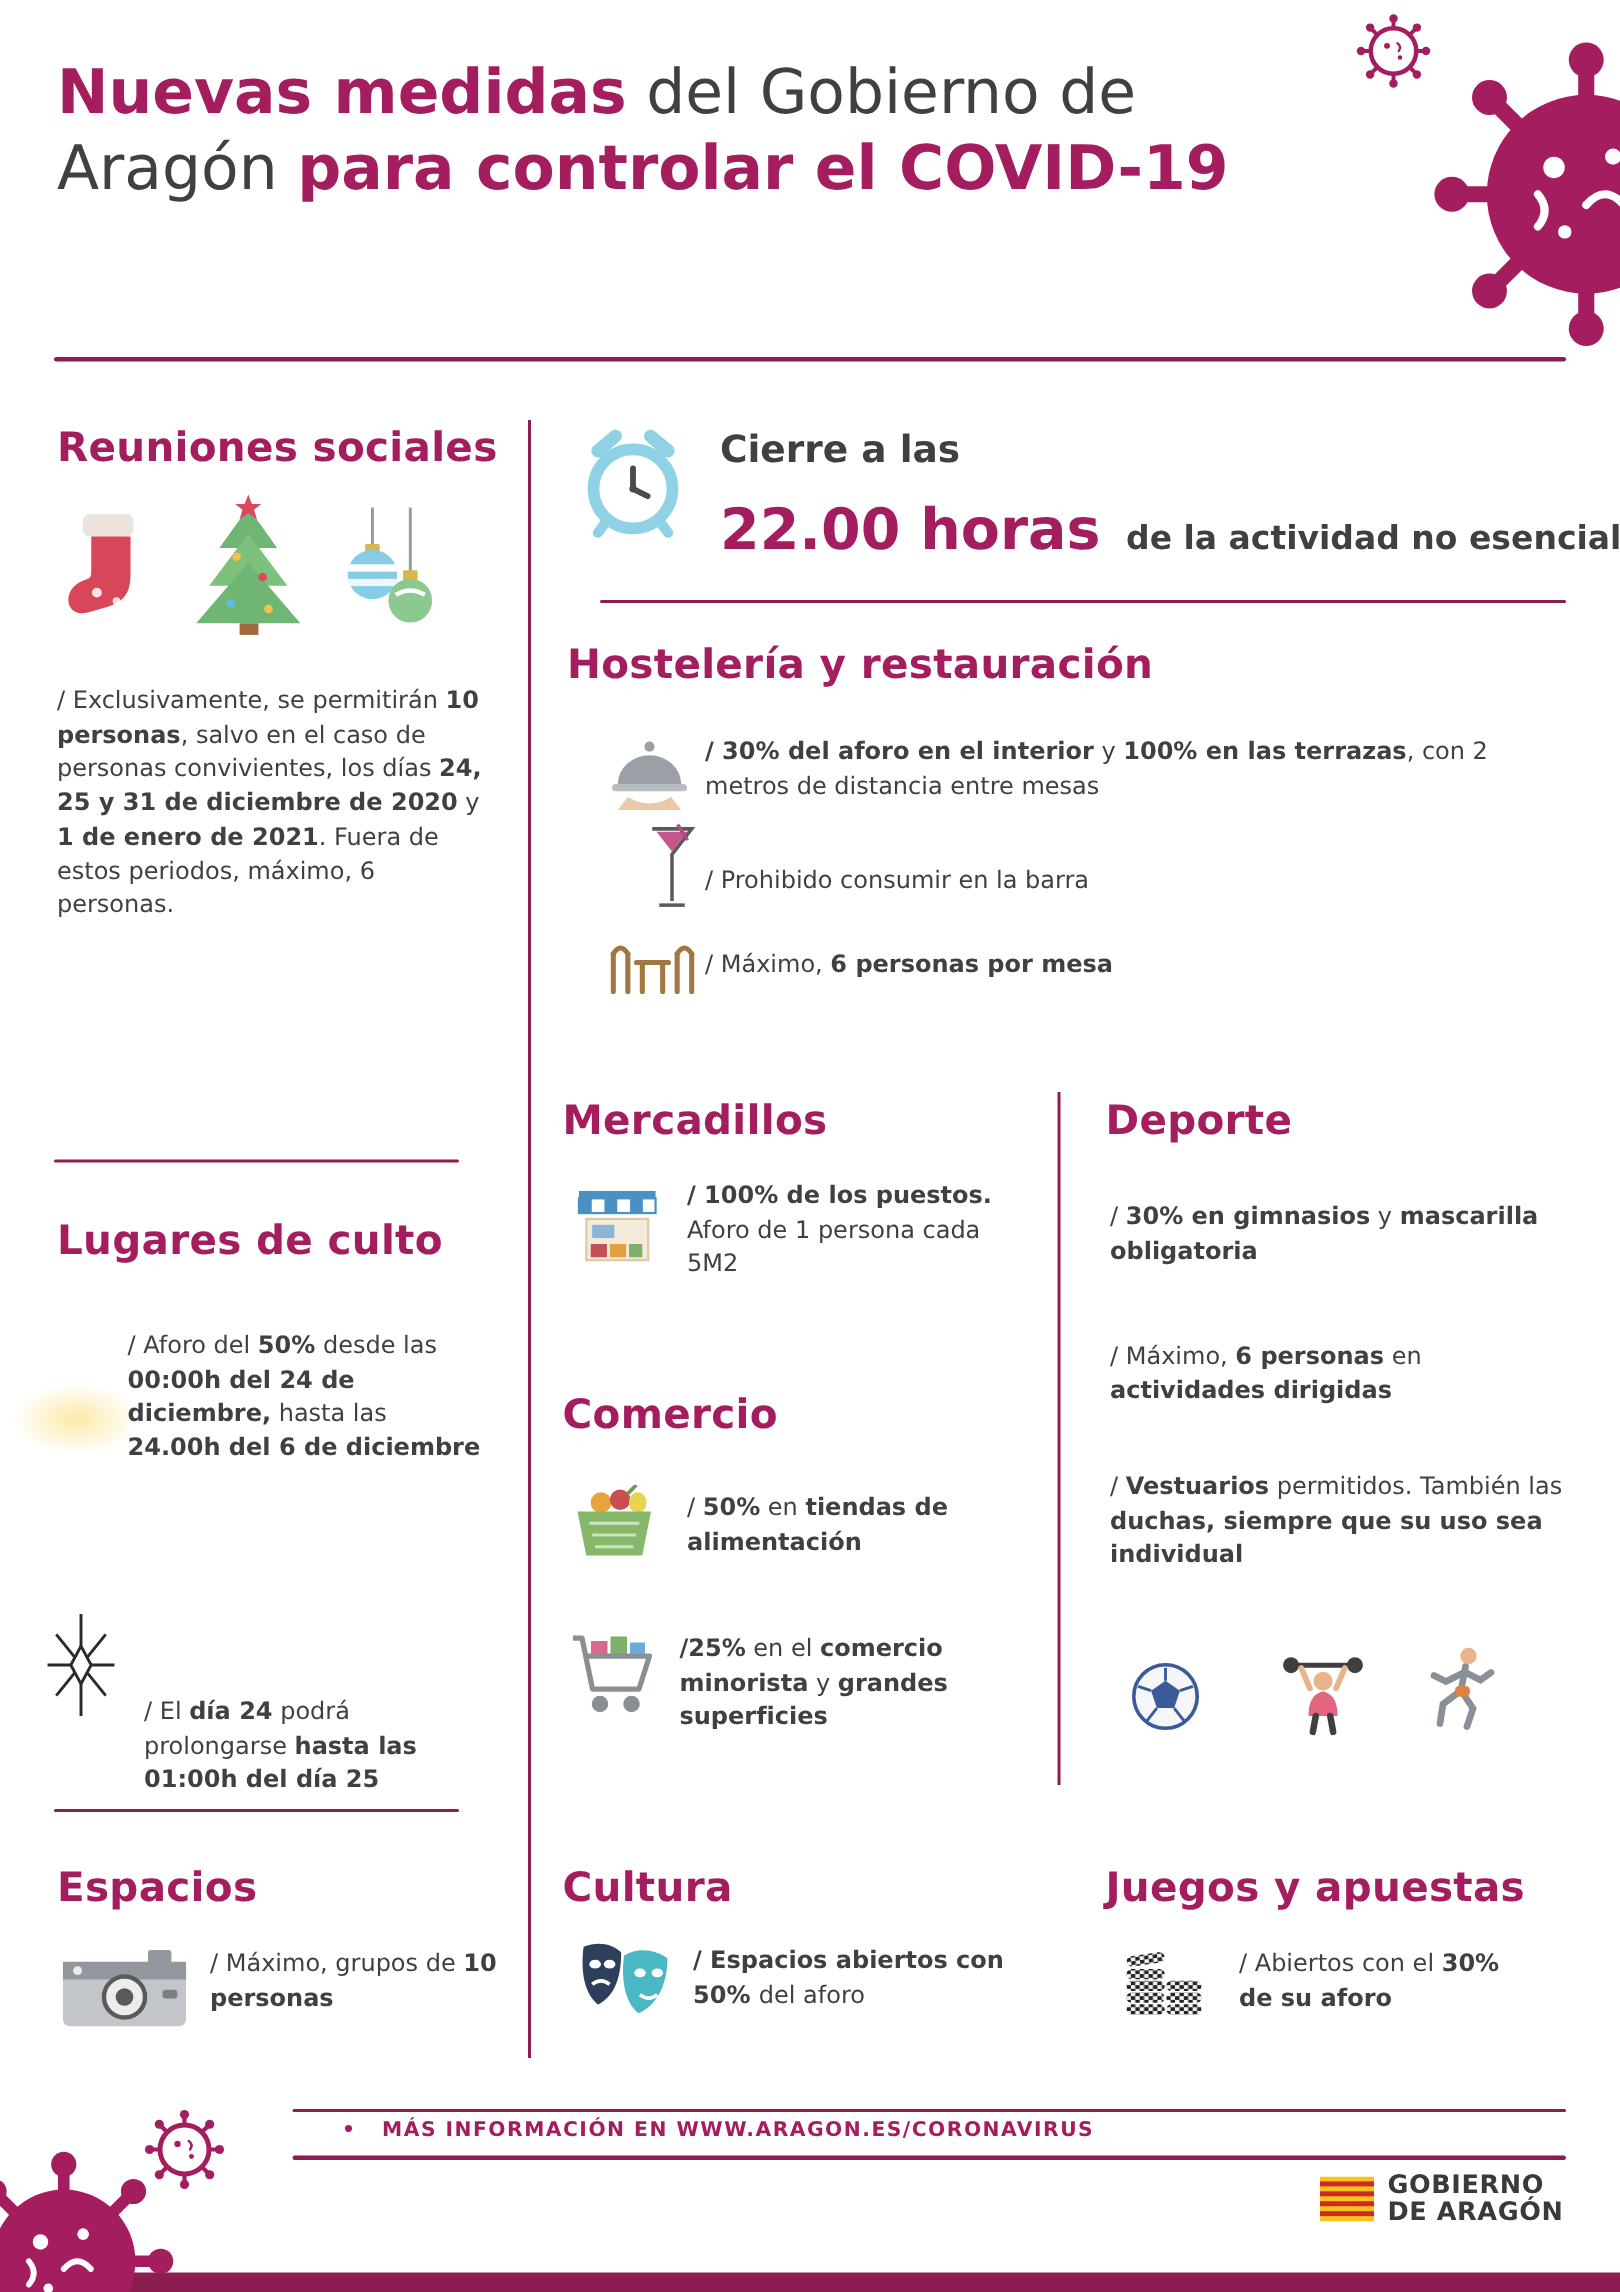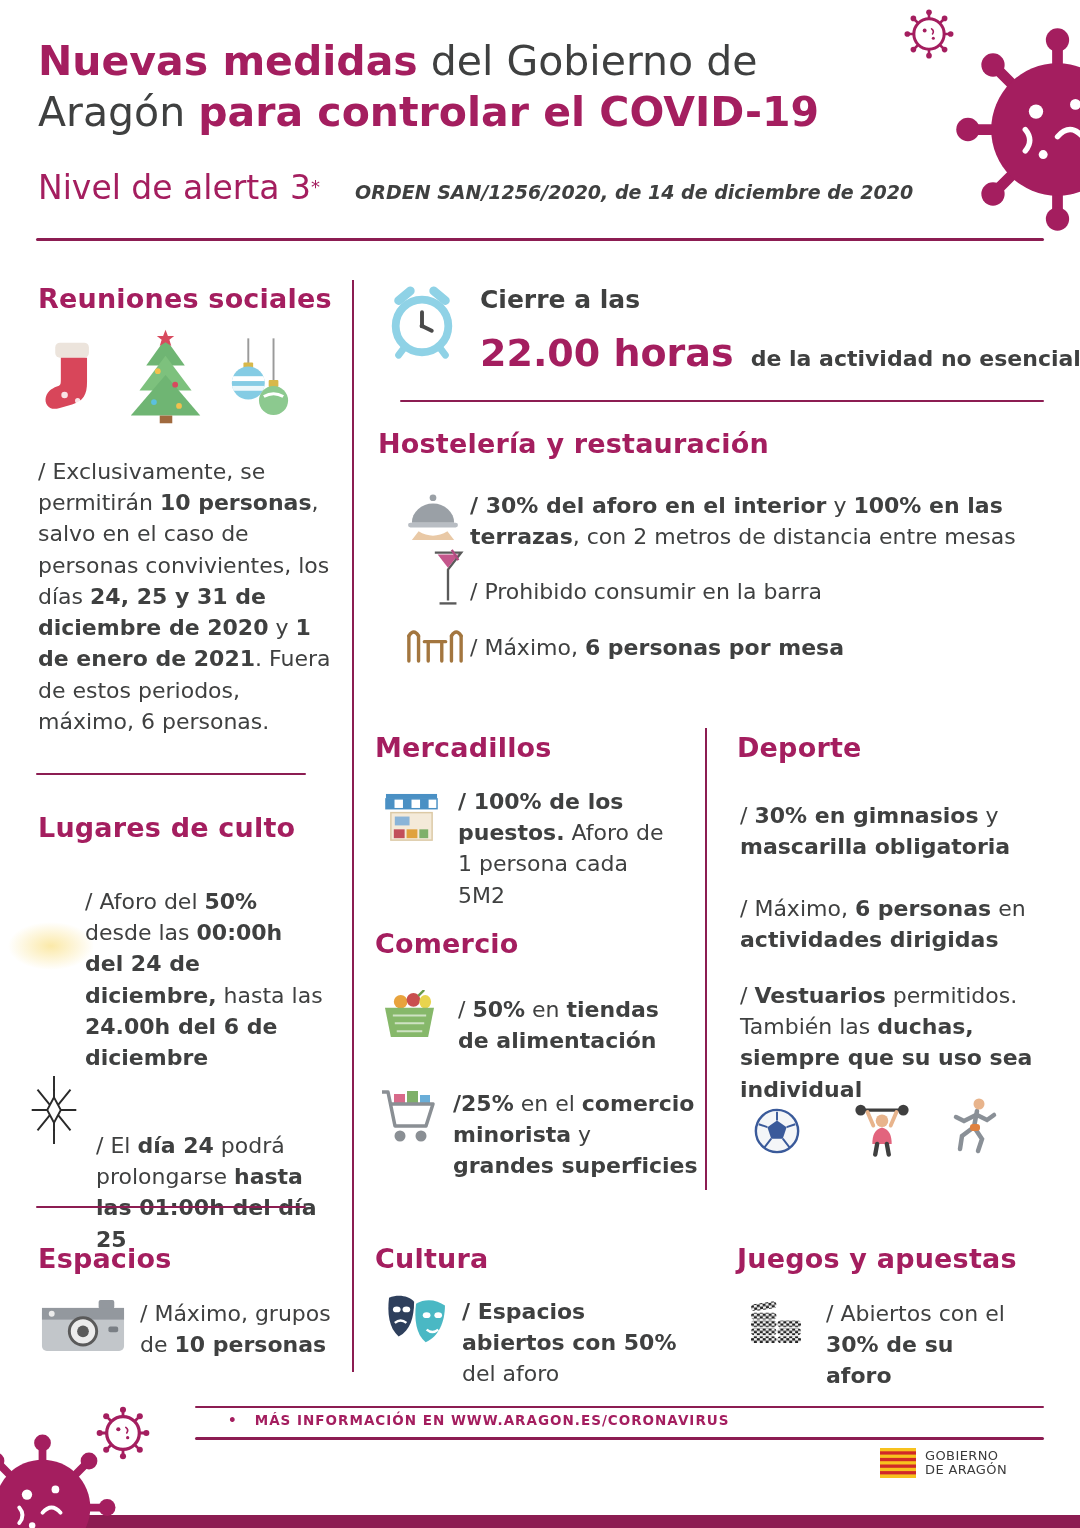--- a/index.html
+++ b/index.html
@@ -3,59 +3,55 @@
 <meta charset="utf-8">
 <style>
   html,body{margin:0;padding:0}
   body{background:#d9d9d9;font-family:"DejaVu Sans","Liberation Sans",sans-serif}
   .page{position:relative;width:1080px;height:1528px;margin:0 auto;background:#fff;overflow:hidden;
         color:var(--dark,#3f4040);font-family:"DejaVu Sans","Liberation Sans",sans-serif}
   .abs{position:absolute}
   .rule{position:absolute;background:var(--maroon,#8c1d52);border-radius:2px}
   .vrule{position:absolute;background:var(--maroon,#8c1d52);width:2px}
   .h{position:absolute;color:var(--magenta,#a41e5f);font-weight:700;font-size:27px;letter-spacing:.2px}
-  .txt{position:absolute;font-size:22px;line-height:1.42;color:var(--dark,#3f4040)}
+  .txt{position:absolute;font-size:16px;line-height:1.42;color:var(--dark,#3f4040)}
   .txt .b,.b{font-weight:700}
   .m{color:var(--magenta,#a41e5f)}
   .icon{position:absolute;line-height:0}
   .icon svg{display:block}
   .title{position:absolute;left:38px;top:36px;width:860px;font-size:41px;line-height:1.24;
          font-weight:400;color:var(--dark,#3f4040)}
   .title .b{font-weight:700}
   .title .m{color:var(--magenta,#a41e5f)}
   .alert{position:absolute;left:38px;top:168px;white-space:nowrap}
   .alert .lvl{font-size:33px;color:var(--magenta,#a41e5f)}
   .alert sup{font-size:18px;color:var(--magenta,#a41e5f)}
   .alert .ord{font-style:italic;font-size:19px;font-weight:600;margin-left:30px;color:var(--dark,#3f4040)}
   .banner-intro{font-size:25px;font-weight:700}
   .banner-time{font-size:38px;font-weight:800;color:var(--magenta,#a41e5f)}
   .banner-scope{font-size:22px;font-weight:700;margin-left:12px}
   .finfo{position:absolute;font-size:13.5px;letter-spacing:1px;font-weight:600;
          color:var(--magenta,#a41e5f);white-space:pre}
   .finfo .b{font-weight:800}
   .logo{position:absolute;display:flex;align-items:center;gap:9px}
-  .logo .lt{font-size:13px;font-weight:400;line-height:1.08;letter-spacing:.4px;color:#3a3a3a}
+  .logo .lt{font-size:17px;font-weight:700;line-height:1.08;letter-spacing:.4px;color:#3a3a3a}
   .sun{position:absolute;width:86px;height:48px;border-radius:50%;
        background:radial-gradient(closest-side,rgba(249,221,121,.65),rgba(249,221,121,0));}
   .bottom-bar{position:absolute;left:0;bottom:0;width:100%;height:13px;background:var(--maroon,#8c1d52);z-index:1}
 </style>
 </head>
 <body>
 
 <div class="page">
 
   <div class="title">
     <div><span class="b m">Nuevas medidas</span><span> del Gobierno de</span></div>
     <div><span>Aragón </span><span class="b m">para controlar el COVID-19</span></div>
   </div>
 
-  <div class="alert">
-    <span class="lvl">Nivel de alerta 3</span><sup>*</sup>
-    <span class="ord">ORDEN SAN/1256/2020, de 14 de diciembre de 2020</span>
-  </div>
 
   <div class="rule" style="left:36px;top:238px;width:1008px;height:3px"></div>
 
   <span class="icon" style="left:903px;top:8px;width:52px;height:52px">
     <svg viewBox="0 0 120 120" width="52" height="52">
       <g stroke="#a41e5f" stroke-width="6" stroke-linecap="round">
         <line x1="60" y1="24" x2="60" y2="12"></line>
           <line x1="60" y1="96" x2="60" y2="108"></line>
         <line x1="24" y1="60" x2="12" y2="60"></line>
           <line x1="96" y1="60" x2="108" y2="60"></line>

